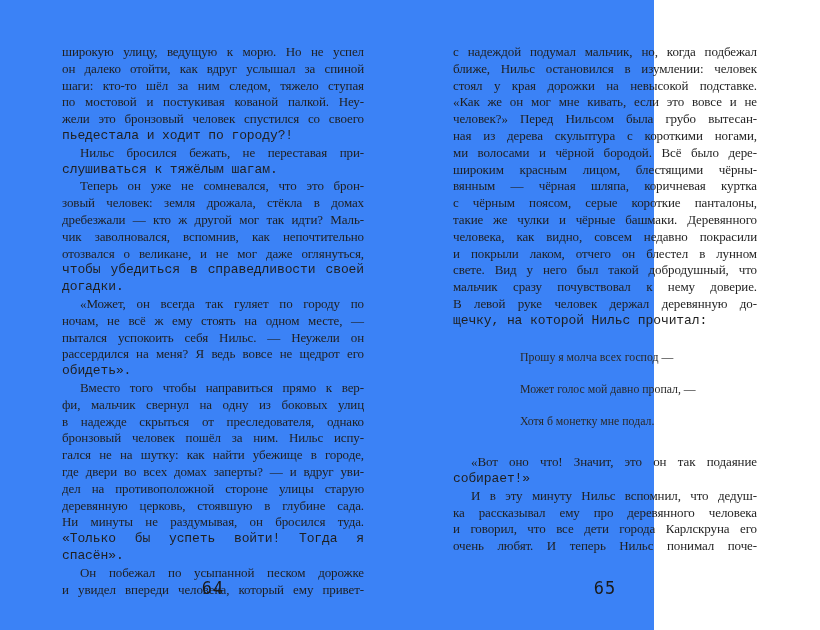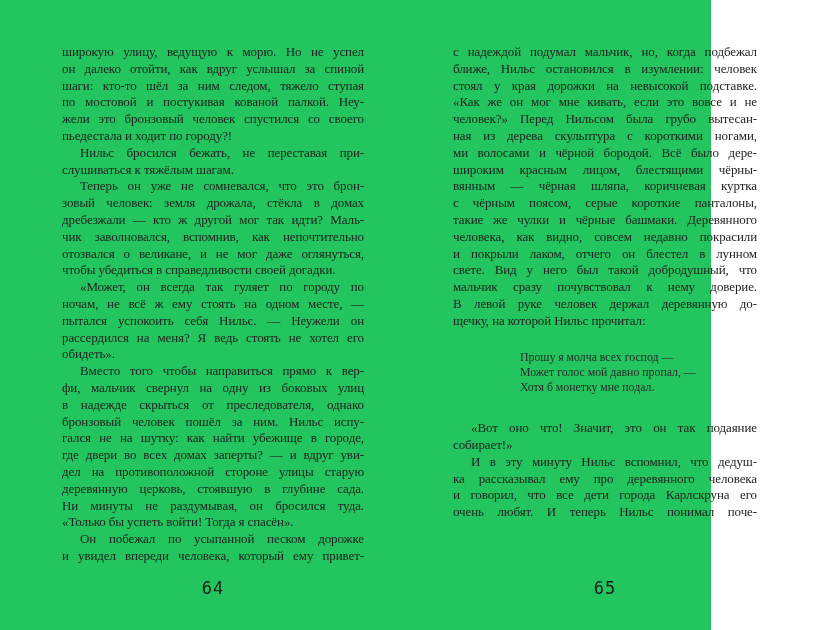--- a/index.html
+++ b/index.html
@@ -3,42 +3,43 @@
 <meta charset="utf-8">
 <style>
   html, body { margin: 0; padding: 0; }
   body {
     width: 820px; height: 630px;
     background: #ffffff;
     overflow: hidden;
   }
   .spread {
     position: relative;
-    width: 711px; height: 630px;
-    background: #22c55e;
+    width: 654px; height: 630px;
+    background: #3b82f6;
     font-family: "Liberation Serif", serif;
     color: #1f1f1f;
   }
   .text-col { position: absolute; top: 44px; }
   #col-left  { left: 62px;  width: 302px; }
   #col-right { left: 453px; width: 304px; }
   .line {
     font-size: 13px;
     line-height: 16.8px;
     text-align: justify;
     text-align-last: justify;
     letter-spacing: -0.1px;
   }
-  .line.last { text-align-last: left; }
+  .line.last { text-align-last: left; font-family: Liberation Mono, monospace; }
   .line.indent { text-indent: 18px; }
   .verse { margin: 20px 0 25px 67px; }
   .vline {
     font-size: 11.8px;
     line-height: 15.2px;
     color: #2a2a2a;
+    margin-top: 17px;
   }
   .pagenum {
     position: absolute;
     top: 578px;
     font-family: "DejaVu Sans Mono", monospace;
     font-weight: normal;
     font-size: 17px;
     color: #1a1a1a;
     text-align: center;
     letter-spacing: 1px;
@@ -61,21 +62,21 @@
       <div class="line last">слушиваться к тяжёлым шагам.</div>
       <div class="line indent">Теперь он уже не сомневался, что это брон-</div>
       <div class="line">зовый человек: земля дрожала, стёкла в домах</div>
       <div class="line">дребезжали — кто ж другой мог так идти? Маль-</div>
       <div class="line">чик заволновался, вспомнив, как непочтительно</div>
       <div class="line">отозвался о великане, и не мог даже оглянуться,</div>
       <div class="line last">чтобы убедиться в справедливости своей догадки.</div>
       <div class="line indent">«Может, он всегда так гуляет по городу по</div>
       <div class="line">ночам, не всё ж ему стоять на одном месте, —</div>
       <div class="line">пытался успокоить себя Нильс. — Неужели он</div>
-      <div class="line">рассердился на меня? Я ведь стоять не хотел его</div>
+      <div class="line">рассердился на меня? Я ведь вовсе не щедрот его</div>
       <div class="line last">обидеть».</div>
       <div class="line indent">Вместо того чтобы направиться прямо к вер-</div>
       <div class="line">фи, мальчик свернул на одну из боковых улиц</div>
       <div class="line">в надежде скрыться от преследователя, однако</div>
       <div class="line">бронзовый человек пошёл за ним. Нильс испу-</div>
       <div class="line">гался не на шутку: как найти убежище в городе,</div>
       <div class="line">где двери во всех домах заперты? — и вдруг уви-</div>
       <div class="line">дел на противоположной стороне улицы старую</div>
       <div class="line">деревянную церковь, стоявшую в глубине сада.</div>
       <div class="line">Ни минуты не раздумывая, он бросился туда.</div>

